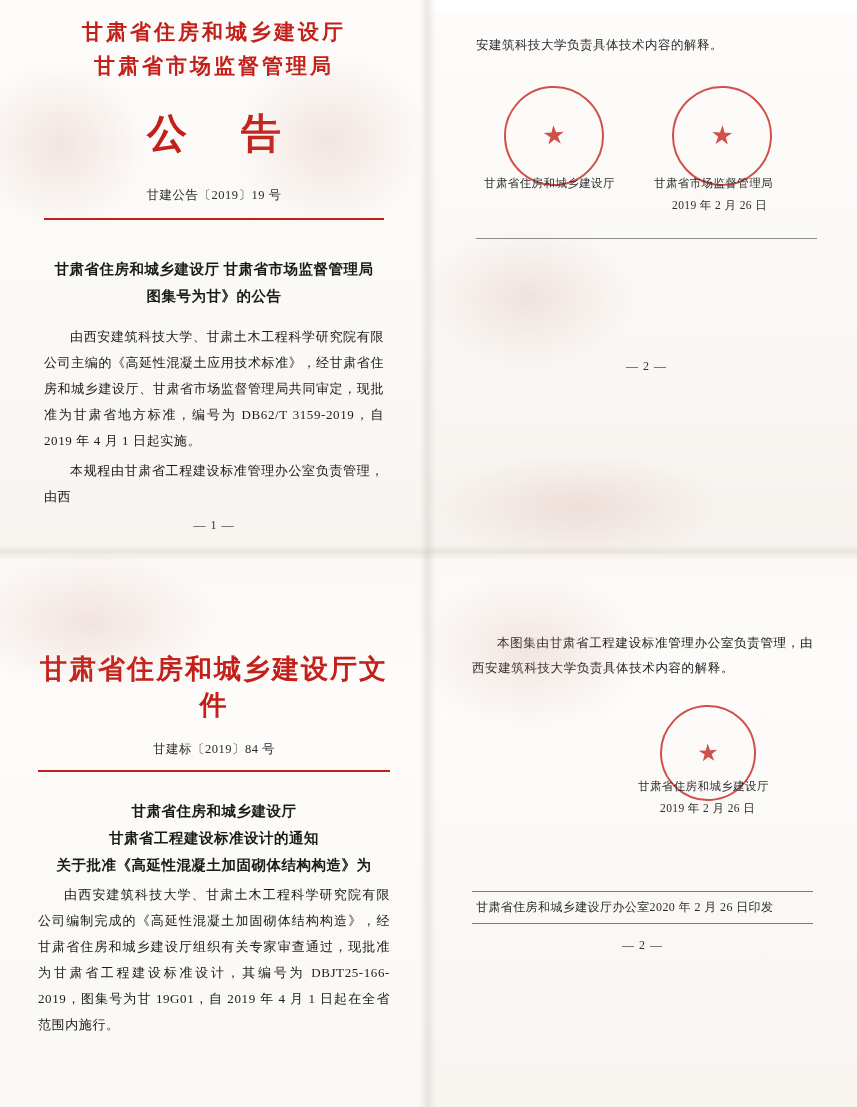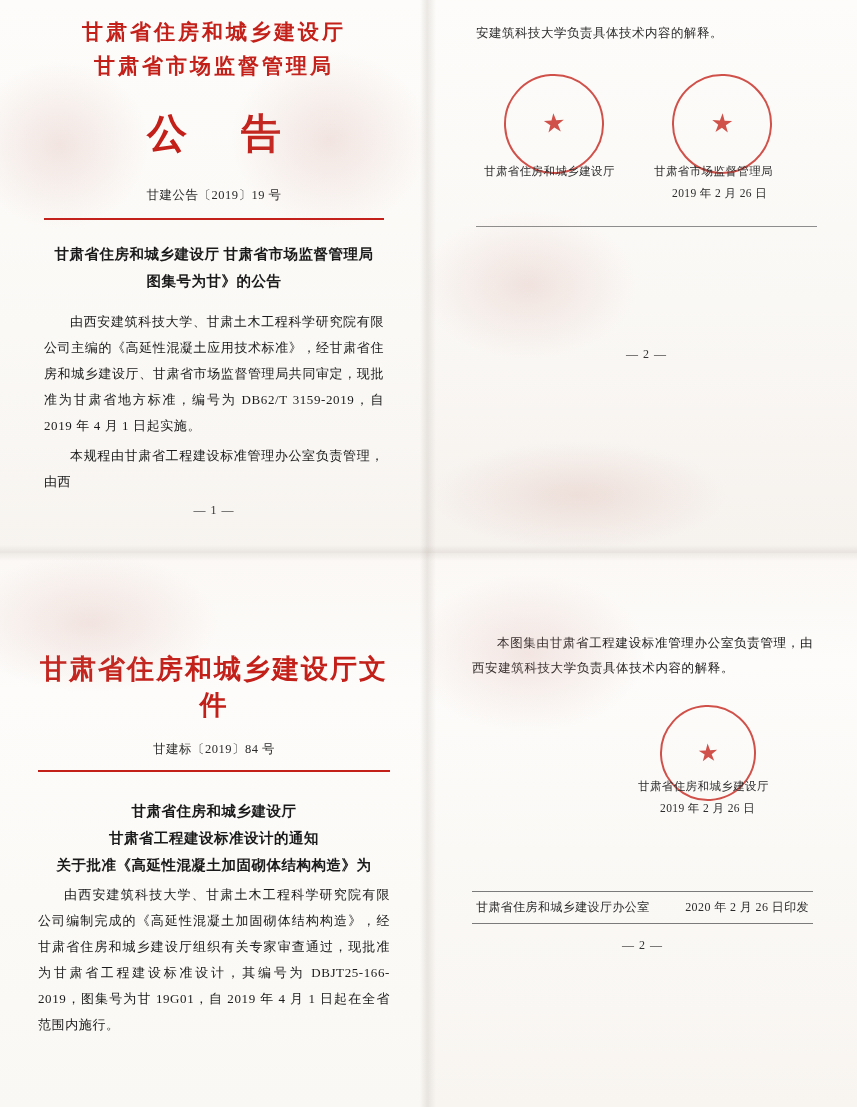--- a/index.html
+++ b/index.html
@@ -22,21 +22,21 @@
     overflow: hidden;
   }
 
   
   #page1 {
     left: 0; top: 0; width: 428px; height: 553px;
     background: linear-gradient(180deg,#fdfcfa 0%,#fbf9f6 60%,#f7f4f0 100%);
     padding: 10px 44px 0 44px;
   }
   #page2 {
-    left: 428px; top: 0; width: 429px; height: 553px;
+    left: 428px; top: 12px; width: 429px; height: 553px;
     background: linear-gradient(180deg,#fdfcfa 0%,#faf8f5 55%,#f6f2ee 100%);
     padding: 10px 40px 0 48px;
   }
   #page3 {
     left: 0; top: 553px; width: 428px; height: 554px;
     background: linear-gradient(180deg,#fbf8f5 0%,#fdfcfa 25%,#faf8f4 100%);
     padding: 10px 38px 0 38px;
   }
   #page4 {
     left: 428px; top: 553px; width: 429px; height: 554px;
@@ -77,21 +77,21 @@
   .blackrule {
     height: 1px;
     background: #8d8d8d;
     margin-top: 12px;
   }
   .doc-heading {
     text-align: center;
     font-size: 14.5px;
     font-weight: bold;
     line-height: 1.85;
-    margin-top: 21px;
+    margin-top: 36px;
     letter-spacing: 0.5px;
   }
   .para {
     font-size: 13px;
     line-height: 2.0;
     text-indent: 2em;
     letter-spacing: 0.6px;
     margin-top: 14px;
     text-align: justify;
   }
@@ -176,21 +176,20 @@
   
   #p4-para { margin-top: 68px; font-size: 12.5px; }
   #seal3 { left: 188px; top: 10px; width: 92px; height: 92px; transform: rotate(-3deg); }
   #seal3 .star { font-size: 24px; }
   #cap3 { left: 166px; top: 84px; }
   #cap-date3 { left: 188px; top: 106px; }
   #p4-stamp-row { position: relative; height: 140px; margin-top: 14px; }
   .footer-rule { height: 1px; background: #7b7b7b; margin-top: 56px; }
   .footer-row {
     display: flex;
-    justify-content: space-between;
     font-size: 12px;
     letter-spacing: .4px;
     padding: 7px 4px 0 4px;
     color: #2b2b2b;
   }
   .footer-rule2 { height: 1px; background: #7b7b7b; margin-top: 7px; }
   #p4-pagenum { margin-top: 14px; }
   .gap-shadow {
     position: absolute;
     pointer-events: none;

